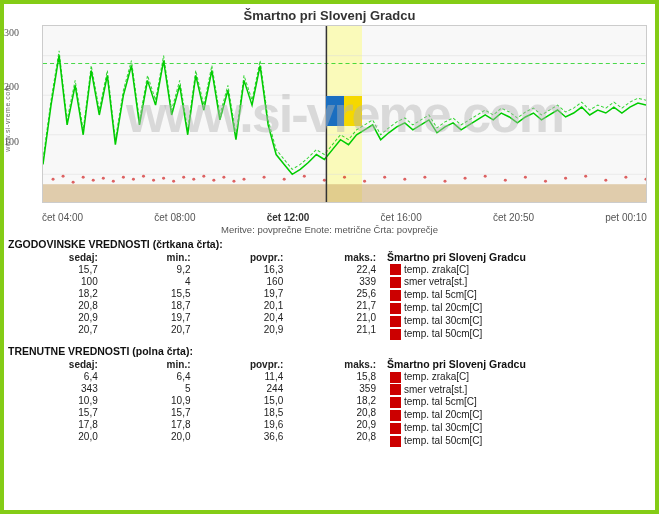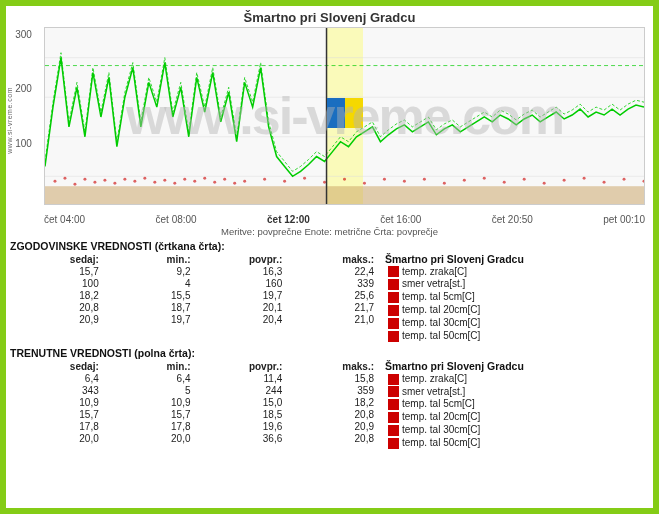--- a/index.html
+++ b/index.html
@@ -7,21 +7,21 @@
       width: 659px;
       height: 514px;
       font-family: Arial, sans-serif;
       font-size: 11px;
       background: #fff;
       overflow: hidden;
     }
     .outer {
       width: 659px;
       height: 514px;
-      border: 6px solid #84cc16;
+      border: 4px solid #84cc16;
       display: flex;
       flex-direction: column;
     }
     .chart-area {
       position: relative;
       width: 100%;
       height: 230px;
       background: #fff;
       flex-shrink: 0;
     }
@@ -57,24 +57,25 @@
     }
     .y-axis-label {
       position: absolute;
       left: 0;
       top: 0;
       bottom: 0;
       width: 38px;
       display: flex;
       flex-direction: column;
       justify-content: space-between;
-      align-items: center;
+      align-items: flex-start;
       padding: 2px 3px 20px 0;
       font-size: 10px;
       color: #555;
+      font-family: Liberation Serif, serif;
     }
     .si-vreme-label {
       position: absolute;
       left: 0;
       top: 60px;
       width: 14px;
       font-size: 7px;
       color: #666;
       writing-mode: vertical-rl;
       text-orientation: mixed;
@@ -316,20 +317,26 @@
             <td class="col-num">18,7</td>
             <td class="col-num">20,1</td>
             <td class="col-num">21,7</td>
           </tr>
           <tr>
             <td class="col-num">20,9</td>
             <td class="col-num">19,7</td>
             <td class="col-num">20,4</td>
             <td class="col-num">21,0</td>
           </tr>
+          <tr>
+            <td class="col-num">20,7</td>
+            <td class="col-num">20,7</td>
+            <td class="col-num">20,9</td>
+            <td class="col-num">21,1</td>
+          </tr>
         </tbody>
           </table>
       </div>
       <div class="right-col">
         <div class="right-title">Šmartno pri Slovenj Gradcu</div>
         <table class="data-table">
           <tbody>
               <tr>
             <td><span class="color-box" style="background:#cc0000;"></span>temp. zraka[C]</td>
           </tr>

